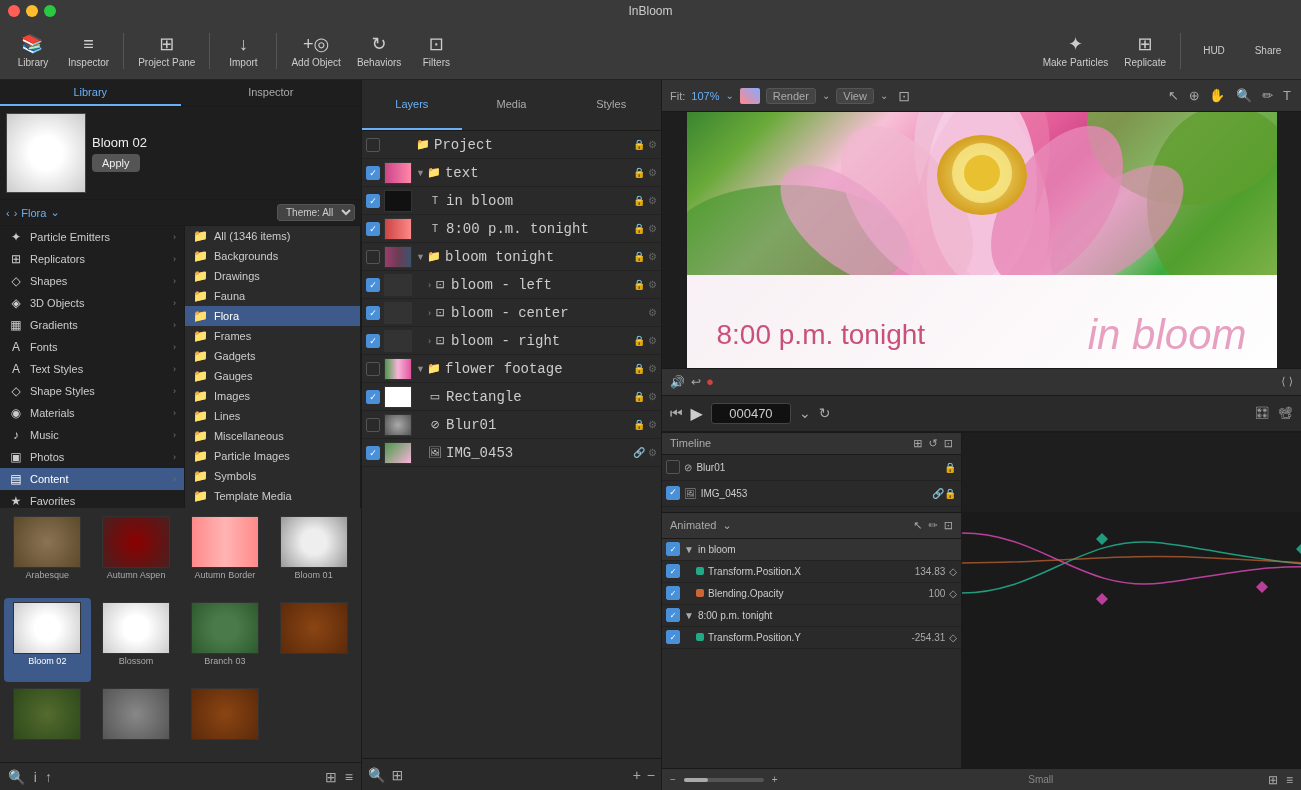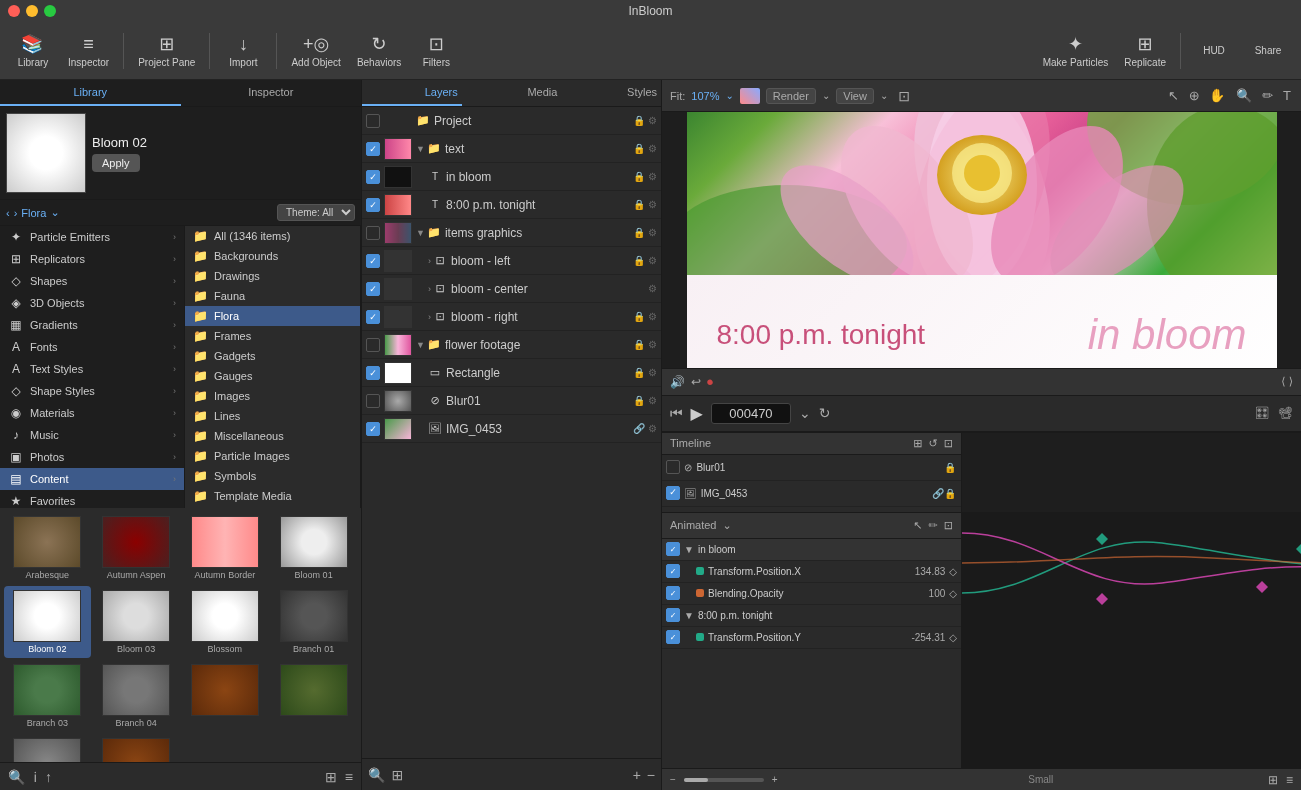--- a/index.html
+++ b/index.html
@@ -53,32 +53,32 @@
     .lib-item-thumb { width: 68px; height: 52px; background: #111; border: 1px solid #333; display: flex; align-items: center; justify-content: center; overflow: hidden; }
     .lib-item-label { font-size: 9px; color: #aaa; text-align: center; margin-top: 2px; max-width: 68px; word-break: break-word; }
     .lib-item.selected .lib-item-label { color: #fff; }
 
     #lib-footer { height: 28px; border-top: 1px solid #1a1a1a; display: flex; align-items: center; padding: 0 8px; gap: 8px; }
     .lib-footer-btn { color: #aaa; cursor: pointer; font-size: 14px; }
 
     
     #mid-panel { width: 300px; background: #2a2a2a; border-right: 1px solid #1a1a1a; display: flex; flex-direction: column; }
     #mid-tabs { display: flex; border-bottom: 1px solid #1a1a1a; }
-    .mid-tab { flex: 1; text-align: right; padding: 6px 4px; font-size: 11px; cursor: pointer; color: #aaa; }
+    .mid-tab { flex: 1; text-align: center; padding: 18px 4px; font-size: 11px; cursor: pointer; color: #aaa; }
     .mid-tab.active { color: #6ab0f5; border-bottom: 2px solid #6ab0f5; }
 
     #layers-list { flex: 1; overflow-y: auto; }
     .layer-row { display: flex; align-items: center; padding: 2px 4px; height: 28px; border-bottom: 1px solid #222; cursor: pointer; }
     .layer-checkbox { width: 14px; height: 14px; border: 1px solid #555; border-radius: 2px; margin-right: 4px; flex-shrink: 0; display: flex; align-items: center; justify-content: center; }
     .layer-checkbox.checked { background: #4a90d9; border-color: #4a90d9; }
     .layer-checkbox.checked::after { content: '✓'; color: #fff; font-size: 9px; }
     .layer-thumb { width: 28px; height: 22px; background: #111; border: 1px solid #333; margin-right: 4px; flex-shrink: 0; overflow: hidden; display: flex; align-items: center; justify-content: center; }
     .layer-arrow { color: #888; margin-right: 2px; font-size: 9px; cursor: pointer; }
     .layer-icon { width: 14px; height: 14px; margin-right: 4px; display: flex; align-items: center; justify-content: center; font-size: 11px; }
-    .layer-name { flex: 1; font-size: 12px; color: #ccc; overflow: hidden; text-overflow: ellipsis; white-space: nowrap; }
+    .layer-name { flex: 1; font-size: 14px; color: #ccc; overflow: hidden; text-overflow: ellipsis; white-space: nowrap; font-family: Liberation Mono, monospace; }
     .layer-lock { color: #666; font-size: 10px; margin-left: 2px; }
     .layer-action { color: #666; font-size: 10px; margin-left: 2px; }
 
     #layers-toolbar { height: 32px; border-top: 1px solid #1a1a1a; display: flex; align-items: center; padding: 0 6px; gap: 6px; }
     .layers-tb-btn { color: #aaa; font-size: 14px; cursor: pointer; }
 
     
     #right-panel { flex: 1; display: flex; flex-direction: column; background: #1e1e1e; }
     #right-top { display: flex; align-items: center; height: 32px; background: #333; border-bottom: 1px solid #1a1a1a; padding: 0 8px; gap: 6px; }
     .fit-label { font-size: 11px; color: #aaa; }
@@ -390,38 +390,26 @@
         </div>
         <div class="lib-item">
           <div class="lib-item-thumb thumb-bloom01"></div>
           <div class="lib-item-label">Bloom 01</div>
         </div>
         <div class="lib-item selected">
           <div class="lib-item-thumb thumb-bloom02"></div>
           <div class="lib-item-label">Bloom 02</div>
         </div>
         <div class="lib-item">
-          <div class="lib-item-thumb thumb-bloom03"></div>
-          <div class="lib-item-label">Bloom 03</div>
-        </div>
-        <div class="lib-item">
           <div class="lib-item-thumb thumb-blossom"></div>
           <div class="lib-item-label">Blossom</div>
         </div>
         <div class="lib-item">
-          <div class="lib-item-thumb thumb-branch01"></div>
-          <div class="lib-item-label">Branch 01</div>
-        </div>
-        <div class="lib-item">
           <div class="lib-item-thumb thumb-branch03"></div>
           <div class="lib-item-label">Branch 03</div>
-        </div>
-        <div class="lib-item">
-          <div class="lib-item-thumb thumb-branch04"></div>
-          <div class="lib-item-label">Branch 04</div>
         </div>
         <div class="lib-item">
           <div class="lib-item-thumb thumb-unknown"></div>
           <div class="lib-item-label"></div>
         </div>
         <div class="lib-item">
           <div class="lib-item-thumb thumb-unknown2"></div>
           <div class="lib-item-label"></div>
         </div>
         <div class="lib-item">
@@ -490,21 +478,21 @@
         <span class="layer-name">8:00 p.m. tonight</span>
         <span class="layer-lock">🔒</span>
         <span class="layer-action">⚙</span>
       </div>
 
       <div class="layer-row">
         <div class="layer-checkbox"></div>
         <div class="layer-thumb lthumb-bloom-g"></div>
         <span class="layer-arrow">▼</span>
         <span class="layer-icon">📁</span>
-        <span class="layer-name">items graphics</span>
+        <span class="layer-name">bloom tonight</span>
         <span class="layer-lock">🔒</span>
         <span class="layer-action">⚙</span>
       </div>
 
       <div class="layer-row">
         <div class="layer-checkbox checked"></div>
         <div class="layer-thumb" style="background: #333;"></div>
         <span style="width: 12px;"></span>
         <span class="layer-arrow">›</span>
         <span class="layer-icon">⊡</span>

